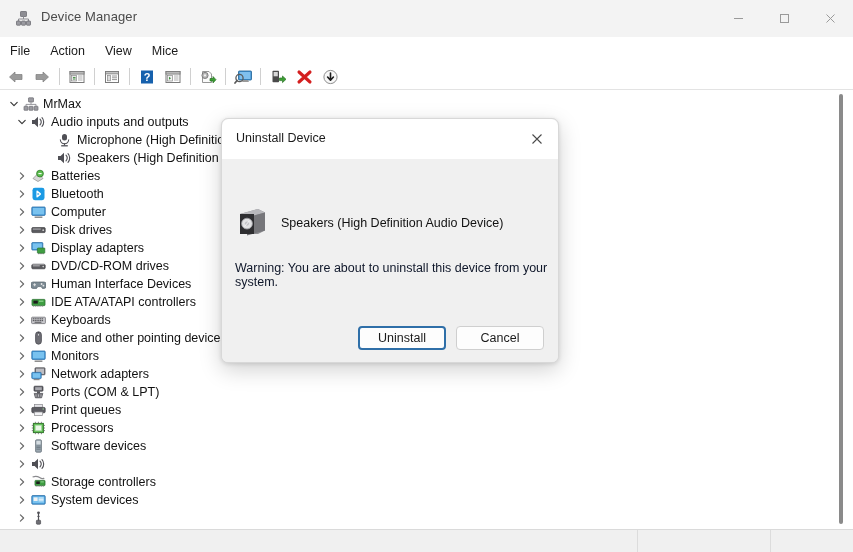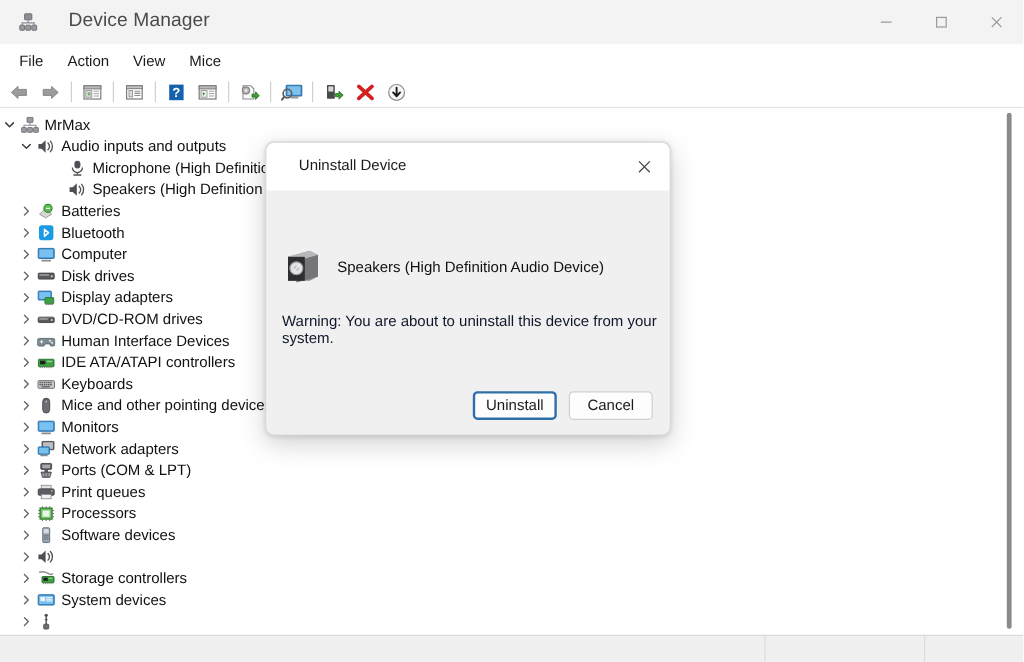--- a/index.html
+++ b/index.html
@@ -31,22 +31,22 @@
     display: flex;
     align-items: center;
   }
   .title-icon {
     position: absolute;
     left: 15px; top: 10px;
     width: 17px; height: 17px;
   }
   .title-text {
     position: absolute;
-    left: 57px; top: 9px;
-    font-size: 16px;
+    left: 41px; top: 9px;
+    font-size: 13px;
     color: #4b4b4b;
     letter-spacing: .1px;
   }
   .caption-buttons {
     position: absolute;
     top: 0; right: 0;
     height: 37px;
     display: flex;
   }
   .cap-btn {
@@ -57,21 +57,21 @@
   .cap-btn svg { display: block; }
 
   
   .menubar {
     position: absolute;
     top: 37px; left: 0;
     width: 853px; height: 27px;
     background: #ffffff;
     display: flex;
     align-items: center;
-    padding-left: 6px;
+    padding-left: 0;
     box-sizing: border-box;
   }
   .menu-item {
     font-size: 12.5px;
     color: #1b1b1b;
     padding: 3px 10px;
     line-height: 16px;
     white-space: nowrap;
   }
 
@@ -128,21 +128,21 @@
     flex: 0 0 17px;
     display: flex; align-items: center; justify-content: center;
     margin-right: 4px;
   }
   .node-label {
     font-size: 12.5px;
     color: #111111;
     line-height: 16px;
   }
 
-  .ind0 { }
+  .ind0 { padding-left: 6px; }
   .ind1 { padding-left: 14px; }
   .ind2 { padding-left: 40px; }
 
   
   .vscroll {
     position: absolute;
     top: 90px; right: 7px;
     width: 10px;
     height: 440px;
     background: transparent;
@@ -191,21 +191,21 @@
     overflow: hidden;
   }
   .dlg-titlebar {
     position: relative;
     height: 40px;
     background: #ffffff;
     border-radius: 7px 7px 0 0;
   }
   .dlg-title {
     position: absolute;
-    left: 27px; top: 12px;
+    left: 14px; top: 12px;
     font-size: 12.5px;
     color: #1b1b1b;
   }
   .dlg-close {
     position: absolute;
     right: 0; top: 0;
     width: 42px; height: 40px;
     display: flex; align-items: center; justify-content: center;
     color: #4a4a4a;
     border-radius: 0 7px 0 0;
@@ -236,21 +236,21 @@
     position: absolute;
     left: 0; bottom: 12px;
     width: 336px;
     display: flex;
     justify-content: flex-end;
     padding-right: 14px;
     box-sizing: border-box;
     gap: 10px;
   }
   .dlg-btn {
-    width: 70px; height: 24px;
+    width: 88px; height: 24px;
     font-size: 12.5px;
     color: #1b1b1b;
     background: #fdfdfd;
     border: 1px solid #cfcfcf;
     border-radius: 4px;
     display: flex; align-items: center; justify-content: center;
     font-family: "Liberation Sans", sans-serif;
     box-sizing: border-box;
   }
   .dlg-btn.default {

